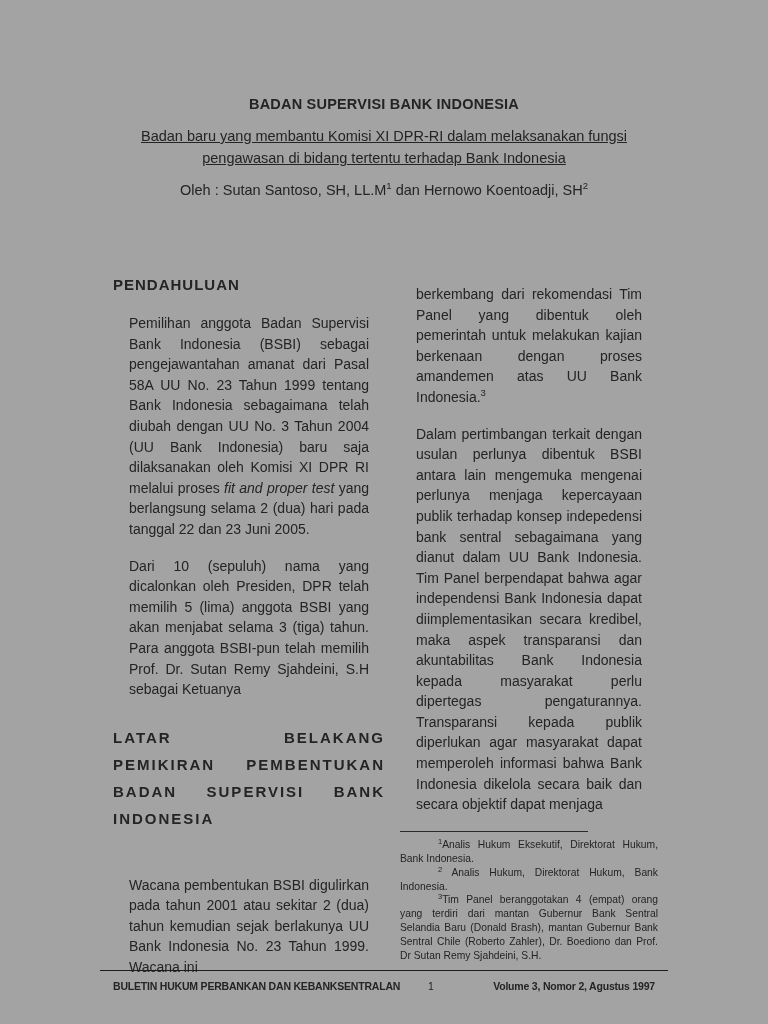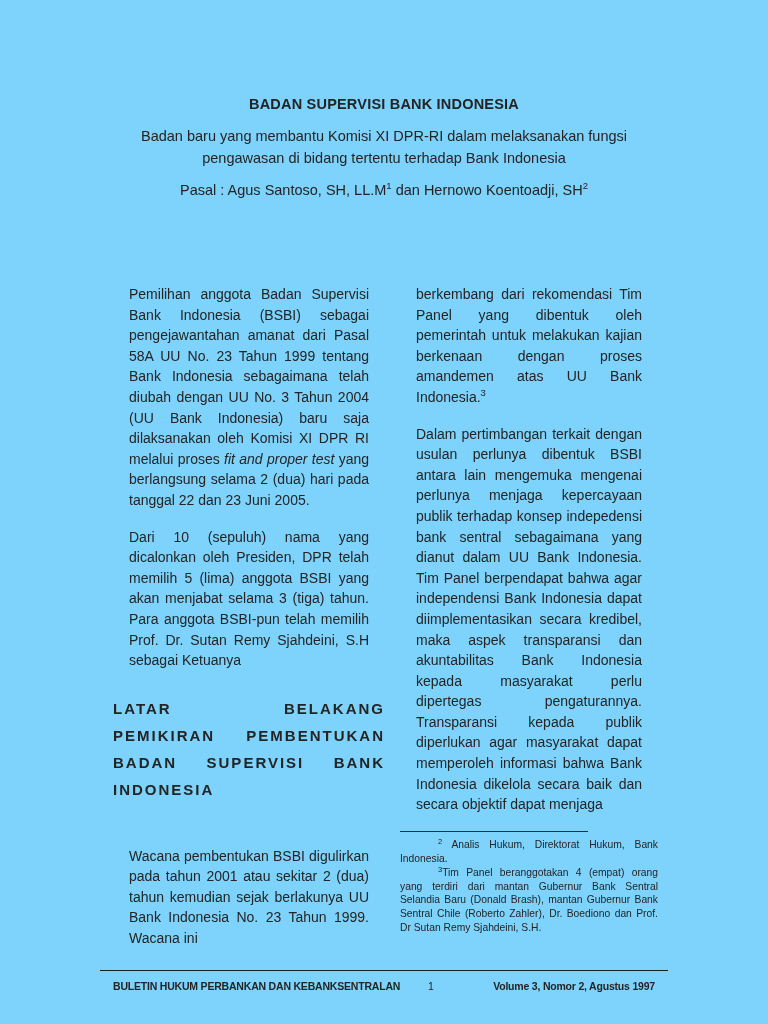--- a/index.html
+++ b/index.html
@@ -1,21 +1,21 @@
 <!DOCTYPE html>
 <html><head>
 <meta charset="utf-8">
 <style>
   * { box-sizing: border-box; }
   html, body { margin: 0; padding: 0; background: #ffffff; }
   .page {
     position: relative;
     width: 768px;
     height: 1024px;
-    background: #7dd3fc;
+    background: #a3a3a3;
     font-family: "Liberation Sans", sans-serif;
     color: #242424;
     overflow: hidden;
   }
   
   .header {
     position: absolute;
     top: 96px;
     left: 100px;
     width: 568px;
@@ -25,20 +25,21 @@
     margin: 0;
     font-size: 14.5px;
     font-weight: bold;
     letter-spacing: 0.2px;
   }
   .subtitle {
     margin: 13px auto 0;
     max-width: 556px;
     font-size: 14.5px;
     line-height: 22px;
+    text-decoration: underline;
   }
   .byline {
     margin: 13px 0 0;
     font-size: 14.5px;
   }
   sup { font-size: 9.5px; vertical-align: super; line-height: 0; }
   
   .columns {
     position: absolute;
     top: 268px;
@@ -107,38 +108,40 @@
   .footer-issue   { position: absolute; right: 13px; top: 0; }
 </style>
 </head>
 <body>
 
 <div class="page">
 
   <div class="header">
     <h1 class="title">BADAN SUPERVISI BANK INDONESIA</h1>
     <p class="subtitle">Badan baru yang membantu Komisi XI DPR-RI dalam melaksanakan fungsi pengawasan di bidang tertentu terhadap Bank Indonesia</p>
-    <p class="byline"><span>Pasal : Agus Santoso, SH, LL.M</span><sup>1</sup><span> dan Hernowo Koentoadji, SH</span><sup>2</sup></p>
+    <p class="byline"><span>Oleh : Sutan Santoso, SH, LL.M</span><sup>1</sup><span> dan Hernowo Koentoadji, SH</span><sup>2</sup></p>
   </div>
 
   <div class="columns">
 
     <div class="col-left">
+      <h2 class="h-pendahuluan">PENDAHULUAN</h2>
       <p class="body"><span>Pemilihan anggota Badan Supervisi Bank Indonesia (BSBI) sebagai pengejawantahan amanat dari Pasal 58A UU No. 23 Tahun 1999 tentang Bank Indonesia sebagaimana telah diubah dengan UU No. 3 Tahun 2004 (UU Bank Indonesia) baru saja dilaksanakan oleh Komisi XI DPR RI melalui proses </span><em>fit and proper test</em><span> yang berlangsung selama 2 (dua) hari pada tanggal 22 dan 23 Juni 2005.</span></p>
       <p class="body gap-top">Dari 10 (sepuluh) nama yang dicalonkan oleh Presiden, DPR telah memilih 5 (lima) anggota BSBI yang akan menjabat selama 3 (tiga) tahun. Para anggota BSBI-pun telah memilih Prof. Dr. Sutan Remy Sjahdeini, S.H sebagai Ketuanya</p>
       <h2 class="h-latar">LATAR BELAKANG PEMIKIRAN PEMBENTUKAN BADAN SUPERVISI BANK INDONESIA</h2>
       <p class="body">Wacana pembentukan BSBI digulirkan pada tahun 2001 atau sekitar 2 (dua) tahun kemudian sejak berlakunya UU Bank Indonesia No. 23 Tahun 1999. Wacana ini</p>
     </div>
 
     <div class="col-right">
       <p class="body"><span>berkembang dari rekomendasi Tim Panel yang dibentuk oleh pemerintah untuk melakukan kajian berkenaan dengan proses amandemen atas UU Bank Indonesia.</span><sup>3</sup></p>
       <p class="body">Dalam pertimbangan terkait dengan usulan perlunya dibentuk BSBI antara lain mengemuka mengenai perlunya menjaga kepercayaan publik terhadap konsep indepedensi bank sentral sebagaimana yang dianut dalam UU Bank Indonesia. Tim Panel berpendapat bahwa agar independensi Bank Indonesia dapat diimplementasikan secara kredibel, maka aspek transparansi dan akuntabilitas Bank Indonesia kepada masyarakat perlu dipertegas pengaturannya. Transparansi kepada publik diperlukan agar masyarakat dapat memperoleh informasi bahwa Bank Indonesia dikelola secara baik dan secara objektif dapat menjaga</p>
 
       <div class="fn-sep"></div>
 
+      <p class="footnote"><sup>1</sup><span>Analis Hukum Eksekutif, Direktorat Hukum, Bank Indonesia.</span></p>
       <p class="footnote"><sup>2</sup><span> Analis Hukum, Direktorat Hukum, Bank Indonesia.</span></p>
       <p class="footnote"><sup>3</sup><span>Tim Panel beranggotakan 4 (empat) orang yang terdiri dari mantan Gubernur Bank Sentral Selandia Baru (Donald Brash), mantan Gubernur Bank Sentral Chile (Roberto Zahler), Dr. Boediono dan Prof. Dr Sutan Remy Sjahdeini, S.H.</span></p>
     </div>
 
   </div>
 
   <div class="footer">
     <div class="footer-rule"></div>
     <div class="footer-row">
       <span class="footer-journal">BULETIN HUKUM PERBANKAN DAN KEBANKSENTRALAN</span>

